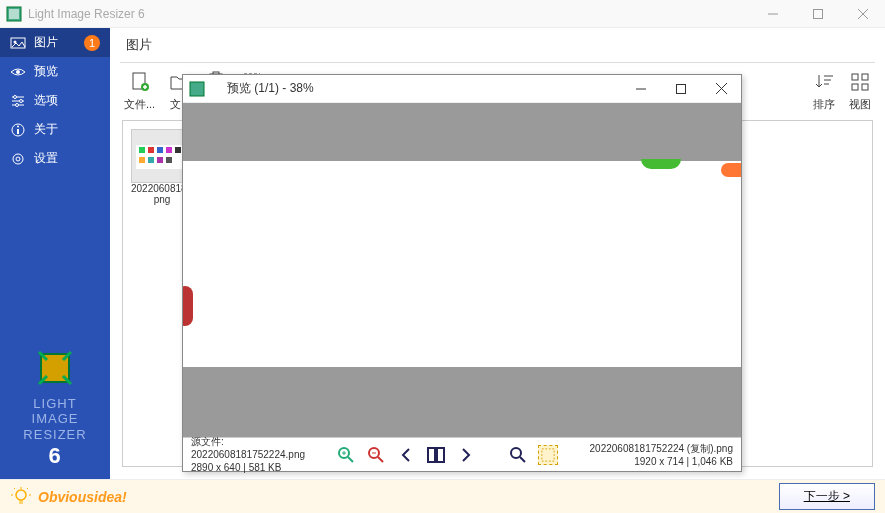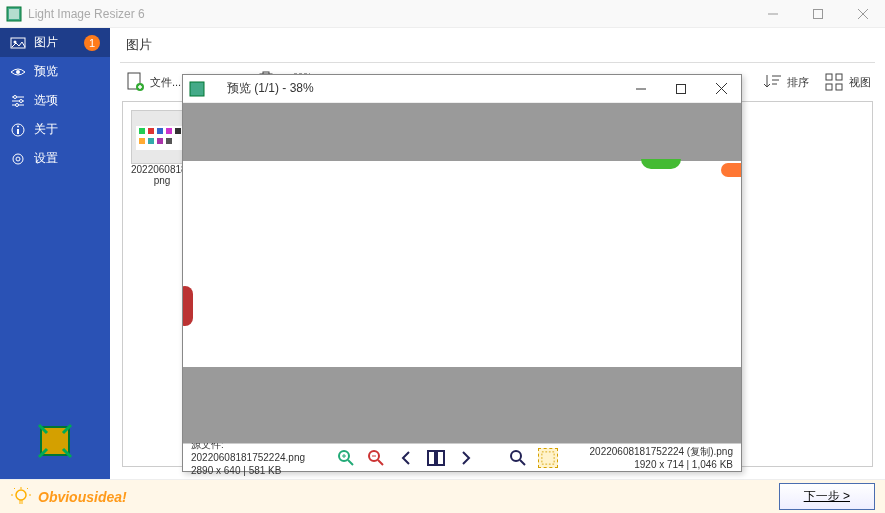--- a/index.html
+++ b/index.html
@@ -23,21 +23,21 @@
 .sidebar-logo { text-align: center; padding: 10px; }
 .sidebar-logo-img { width: 40px; height: 40px; margin: 0 auto 8px; }
 .sidebar-logo-text { font-size: 13px; line-height: 1.2; color: #9db4e8; letter-spacing: 1px; }
 .sidebar-logo-text .big { font-size: 22px; font-weight: bold; color: #fff; }
 
 
 .main { position: absolute; left: 110px; right: 0; top: 28px; bottom: 34px; background: #fff; display: flex; flex-direction: column; }
 .main-header { padding: 8px 16px; font-size: 13px; color: #333; }
 .main-divider { border-top: 1px solid #ddd; margin: 0 10px; }
 .toolbar { display: flex; align-items: flex-start; padding: 8px 14px; gap: 14px; }
-.tb-btn { display: flex; flex-direction: row; align-items: center; font-size: 11px; color: #333; gap: 4px; }
+.tb-btn { display: flex; flex-direction: column; align-items: center; font-size: 11px; color: #333; gap: 4px; }
 .tb-icon { width: 22px; height: 22px; }
 .toolbar-spacer { flex: 1; }
 .content-box { flex: 1; margin: 0 12px 12px; border: 1px solid #ccc; padding: 8px; overflow: hidden; position: relative; }
 .thumb { width: 62px; text-align: center; font-size: 10px; color: #333; }
 .thumb-img { width: 62px; height: 54px; background: #e8e8e8; border: 1px solid #ccc; position: relative; overflow: hidden; }
 .thumb-inner { position: absolute; top: 15px; left: 4px; right: 4px; height: 24px; background: #fff; }
 .thumb-speck { position:absolute; width:6px; height:6px; }
 
 
 .footer { position: absolute; left: 0; right: 0; bottom: 0; height: 34px; background: #fff7e8; display: flex; align-items: center; padding: 0 10px; border-top: 1px solid #eee; }
@@ -47,21 +47,21 @@
 
 
 .preview { position: absolute; left: 182px; top: 74px; width: 560px; height: 398px; background: #fff; border: 1px solid #888; box-shadow: 2px 2px 6px rgba(0,0,0,0.2); display: flex; flex-direction: column; }
 .preview-titlebar { height: 28px; display: flex; align-items: center; background: #fff; border-bottom: 1px solid #eee; }
 .preview-title { font-size: 12px; color: #333; margin-left: 16px; flex: 1; }
 .preview-winctl { display: flex; }
 .preview-winbtn { width: 40px; height: 28px; display: flex; align-items: center; justify-content: center; }
 .preview-canvas { flex: 1; background: #9a9a9a; position: relative; overflow: hidden; }
 .preview-image { position: absolute; left: 0; right: 0; top: 58px; height: 206px; background: #fff; }
 .blob { position: absolute; }
-.preview-status { height: 28px; border-top: 1px solid #ccc; display: flex; align-items: center; font-size: 10px; color: #333; padding: 2px 8px; }
+.preview-status { height: 34px; border-top: 1px solid #ccc; display: flex; align-items: center; font-size: 10px; color: #333; padding: 2px 8px; }
 .status-col { display: flex; flex-direction: column; line-height: 1.3; }
 .status-center { flex: 1; display: flex; justify-content: center; gap: 10px; align-items: center; }
 .status-right { text-align: right; }
 .zoom-btn { width: 20px; height: 20px; display: flex; align-items: center; justify-content: center; }
 .selected-tool { border: 1px dashed #d4a000; background: #fff3cc; padding: 2px; }
 
 svg { display: block; }
 </style>
 </head>
 <body>
@@ -147,20 +147,26 @@
       </span>
     <span>设置</span>
   </div>
   <div class="sidebar-spacer"></div>
   <div class="sidebar-logo">
     <div class="sidebar-logo-img">
       <svg width="40" height="40" viewBox="0 0 40 40">
           <rect x="6" y="6" width="28" height="28" fill="#d4a000" stroke="#073" stroke-width="2" rx="3"></rect>
           <path d="M4 4 L12 12 M36 4 L28 12 M4 36 L12 28 M36 36 L28 28" stroke="#0a5" stroke-width="3"></path>
         </svg>
+    </div>
+    <div class="sidebar-logo-text">
+      <div>LIGHT</div>
+      <div>IMAGE</div>
+      <div>RESIZER</div>
+      <div class="big">6</div>
     </div>
   </div>
 </div>
 
 <div class="main">
   <div class="main-header">图片</div>
   <div class="main-divider"></div>
   <div class="toolbar">
     <div class="tb-btn">
       <span class="tb-icon">

